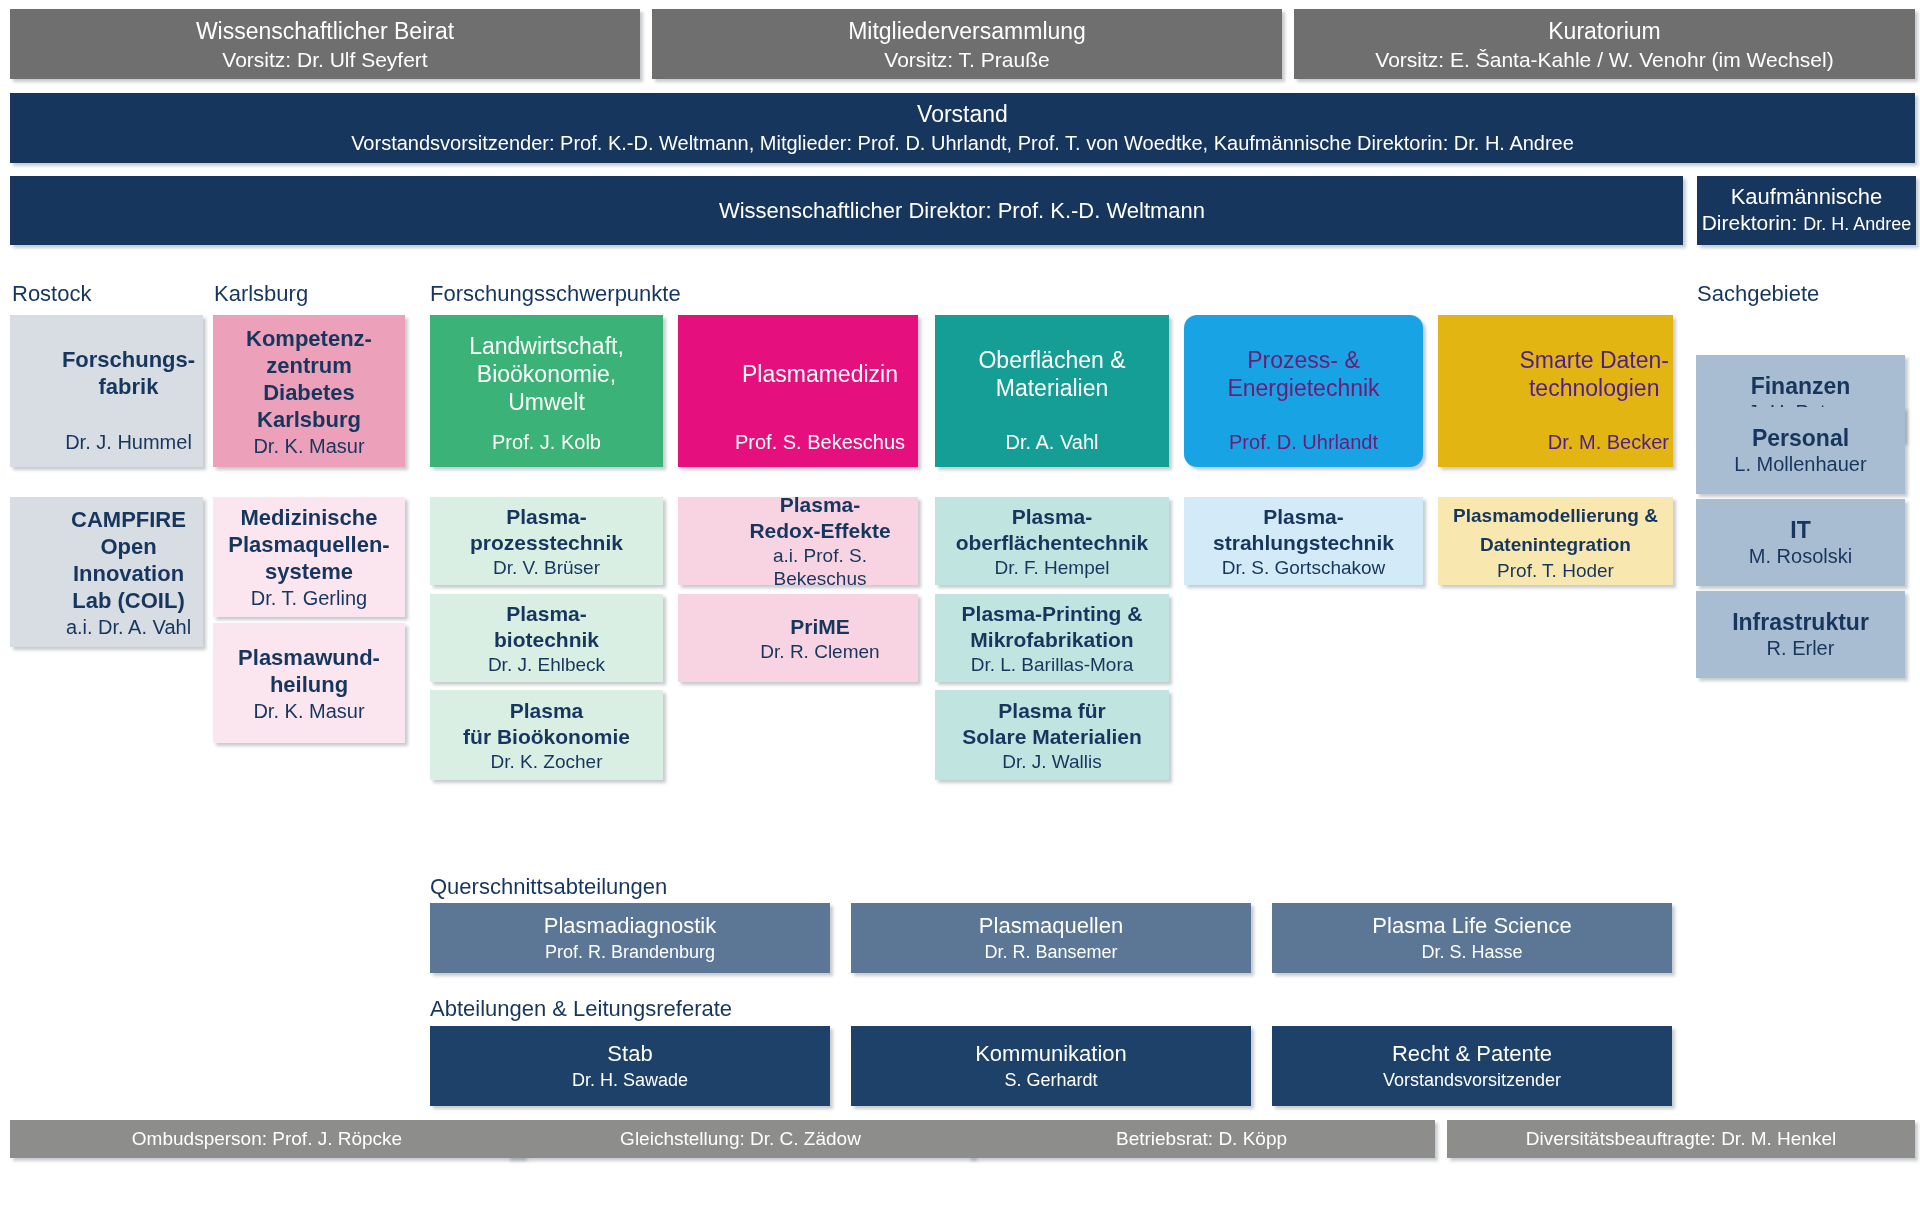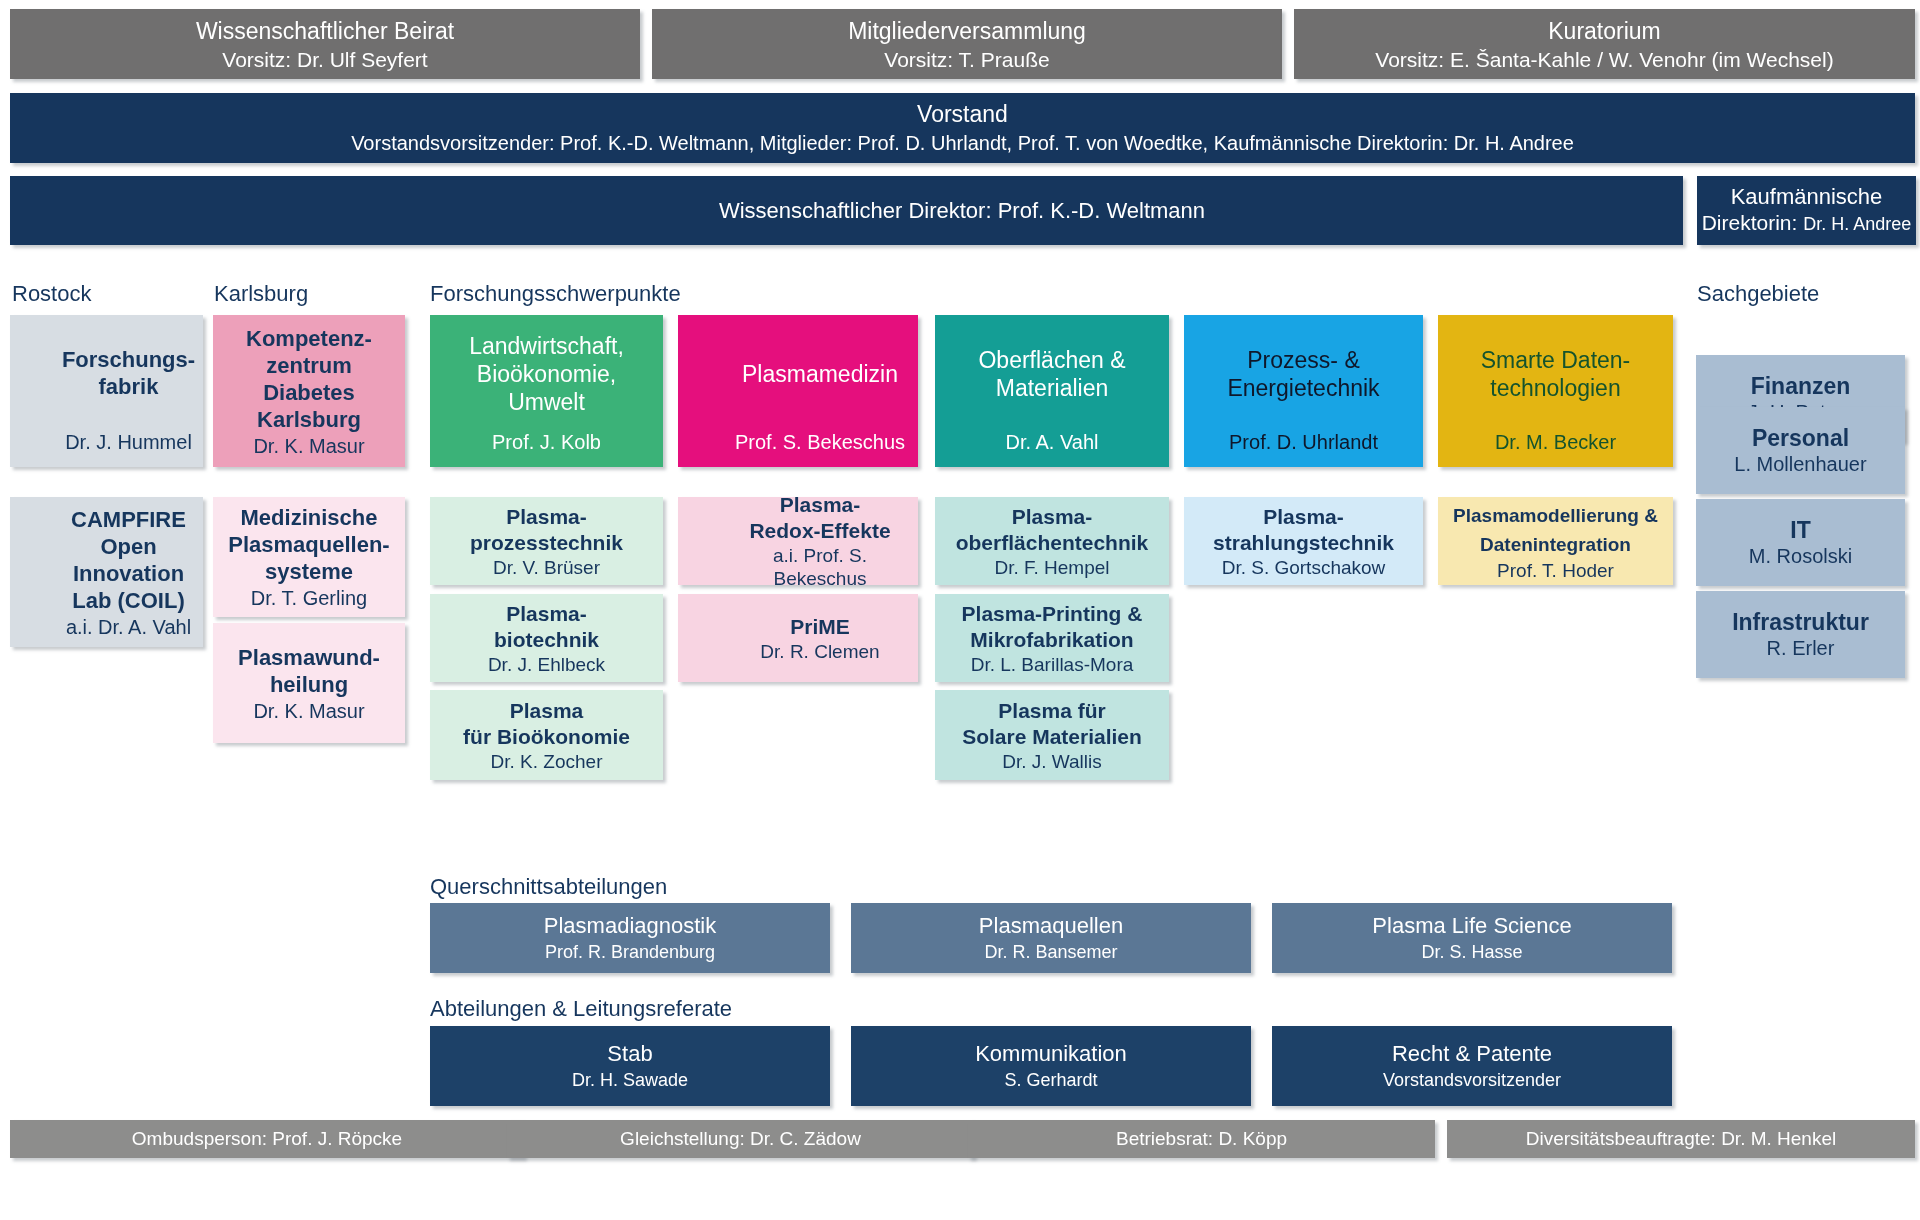--- a/index.html
+++ b/index.html
@@ -60,23 +60,23 @@
   .bg-steel{background:#d7dde3;color:#16365d;}
   .bg-sach{background:#a9bdd2;color:#16365d;}
   .bg-pink{background:#eda0ba;color:#16365d;}
   .bg-pinklight{background:#fbe5ee;color:#16365d;}
   .bg-green{background:#3bb278;color:#ffffff;}
   .bg-mint{background:#d9efe3;color:#16365d;}
   .bg-magenta{background:#e50f7d;color:#ffffff;}
   .bg-rose{background:#f8d4e2;color:#16365d;}
   .bg-teal{background:#149e95;color:#ffffff;}
   .bg-tealight{background:#c0e4e0;color:#16365d;}
-  .bg-blue{background:#18a4e4;color:#0f172a;}
+  .bg-blue{background:#18a4e4;color:#701a75;border-radius:13px;}
   .bg-bluelight{background:#d3eaf8;color:#16365d;}
-  .bg-gold{background:#e3b512;color:#14532d;}
+  .bg-gold{background:#e3b512;color:#4c1d95;align-items:flex-end;}
   .bg-goldlight{background:#f8e8b0;color:#16365d;}
   
   .head .grow{flex:1;display:flex;align-items:center;justify-content:center;}
   .head .hn{padding-bottom:11px;}
   
   .t1{font-size:23px;line-height:28px;}
   .t2{font-size:21px;line-height:25px;margin-top:2px;}
   .vt{font-size:23px;line-height:27px;}
   .vs{font-size:20px;line-height:24px;margin-top:3px;}
   .dt{font-size:22px;width:100%;text-align:center;padding-left:231px;box-sizing:border-box;}

